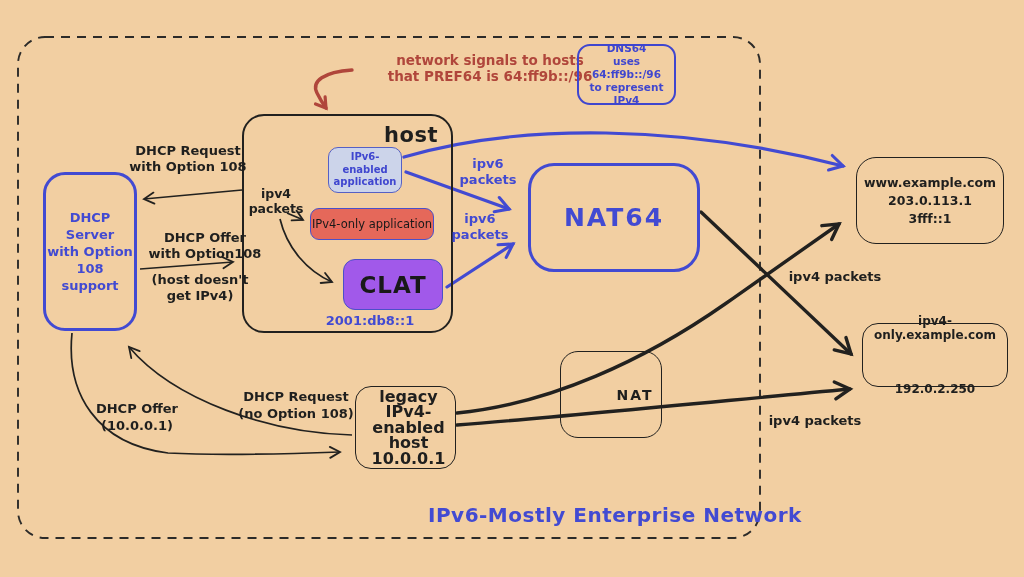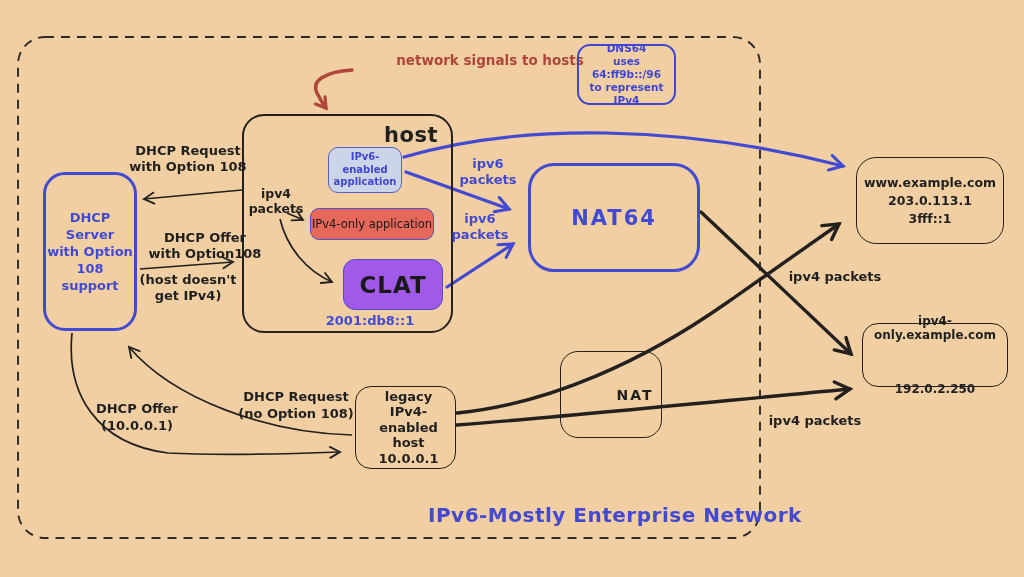--- a/index.html
+++ b/index.html
@@ -30,32 +30,32 @@
   .ipv4app{left:310px;top:208px;width:124px;height:32px;background:#e5685a;border:1.6px solid #4b50c9;
            border-radius:9px;font-size:11.5px;font-weight:400;color:#191919;}
   .clat{left:343px;top:259px;width:100px;height:51px;background:#a159ea;border:1.6px solid #4b50c9;
         border-radius:12px;font-size:23px;font-weight:700;color:#191919;letter-spacing:1px;}
   .hostaddr{left:319px;top:313px;width:102px;font-size:13px;font-weight:700;}
   
   .dhcp{left:43px;top:172px;width:94px;height:159px;border:3px solid #424ad2;border-radius:22px;
         color:#424ad2;font-size:13px;line-height:17px;font-weight:600;}
   
   .nat64{left:528px;top:163px;width:172px;height:109px;border:3.4px solid #424ad2;border-radius:26px;
-         color:#424ad2;font-size:21px;font-weight:700;letter-spacing:2px;}
+         color:#424ad2;font-size:25px;font-weight:700;letter-spacing:2px;}
   
   .www{left:856px;top:157px;width:148px;height:87px;border-radius:20px;font-size:12.5px;line-height:18px;font-weight:600;}
   .ipv4only{left:862px;top:323px;width:146px;height:64px;border-radius:16px;font-size:12px;font-weight:600;gap:20px;}
   .ipv4only .gap{height:15px;}
   
   .nat{left:560px;top:351px;width:102px;height:87px;border-radius:18px;font-size:14px;font-weight:600;letter-spacing:2px;padding-left:48px;}
-  .legacy{left:355px;top:386px;width:101px;height:83px;border-radius:16px;font-size:13px;line-height:15.5px;font-weight:600;padding-left:6px;}
+  .legacy{left:355px;top:386px;width:101px;height:83px;border-radius:16px;font-size:16px;line-height:15.5px;font-weight:600;padding-left:6px;}
   
   .l-req108{left:126px;top:143px;width:124px;}
   .l-offer108{left:144px;top:230px;width:122px;}
-  .l-offernote{left:126px;top:272px;width:124px;}
+  .l-offernote{left:138px;top:272px;width:124px;}
   .l-ipv4host{left:244px;top:186px;width:64px;font-size:12.5px;line-height:15px;}
   .l-ipv6a{left:456px;top:156px;width:64px;font-size:13px;line-height:15.5px;}
   .l-ipv6b{left:448px;top:211px;width:64px;font-size:13px;line-height:15.5px;}
   .l-reqlegacy{left:234px;top:388px;width:124px;line-height:17px;}
   .l-offerlegacy{left:77px;top:400px;width:120px;line-height:17px;}
   .l-ipv4top{left:783px;top:269px;width:104px;}
   .l-ipv4bot{left:763px;top:413px;width:104px;}
   .netlabel{left:428px;top:503px;width:320px;text-align:center;color:#424ad2;
             font-size:20px;font-weight:700;letter-spacing:.5px;white-space:nowrap;}
 </style>
@@ -97,20 +97,21 @@
     <path d="M 701,212 L 851,354" fill="none" stroke="#22211f" stroke-width="3.4" stroke-linecap="round" marker-end="url(#vBlackL)"></path>
     <path d="M 457,413 C 550,404 645,360 725,304 C 768,274 812,243 839,224" fill="none" stroke="#22211f" stroke-width="3.4" stroke-linecap="round" marker-end="url(#vBlackL)"></path>
     <path d="M 457,425 C 560,417 700,403 850,389" fill="none" stroke="#22211f" stroke-width="3.4" stroke-linecap="round" marker-end="url(#vBlackL)"></path>
 
     <path d="M 352,435 C 268,433 174,400 129,347" fill="none" stroke="#22211f" stroke-width="1.7" marker-end="url(#vBlackS)"></path>
     <path d="M 72,333 C 66,393 96,444 168,453 C 225,456 285,454 340,452" fill="none" stroke="#22211f" stroke-width="1.7" marker-end="url(#vBlackS)"></path>
   </svg>
 
   <div class="abs rednote">
     <div>network signals to hosts</div>
+    <div>that PREF64 is 64:ff9b::/96</div>
   </div>
 
   <div class="box dns64">
     <div>DNS64</div>
     <div>uses 64:ff9b::/96</div>
     <div>to represent</div>
     <div>IPv4</div>
   </div>
 
   <div class="box host">

